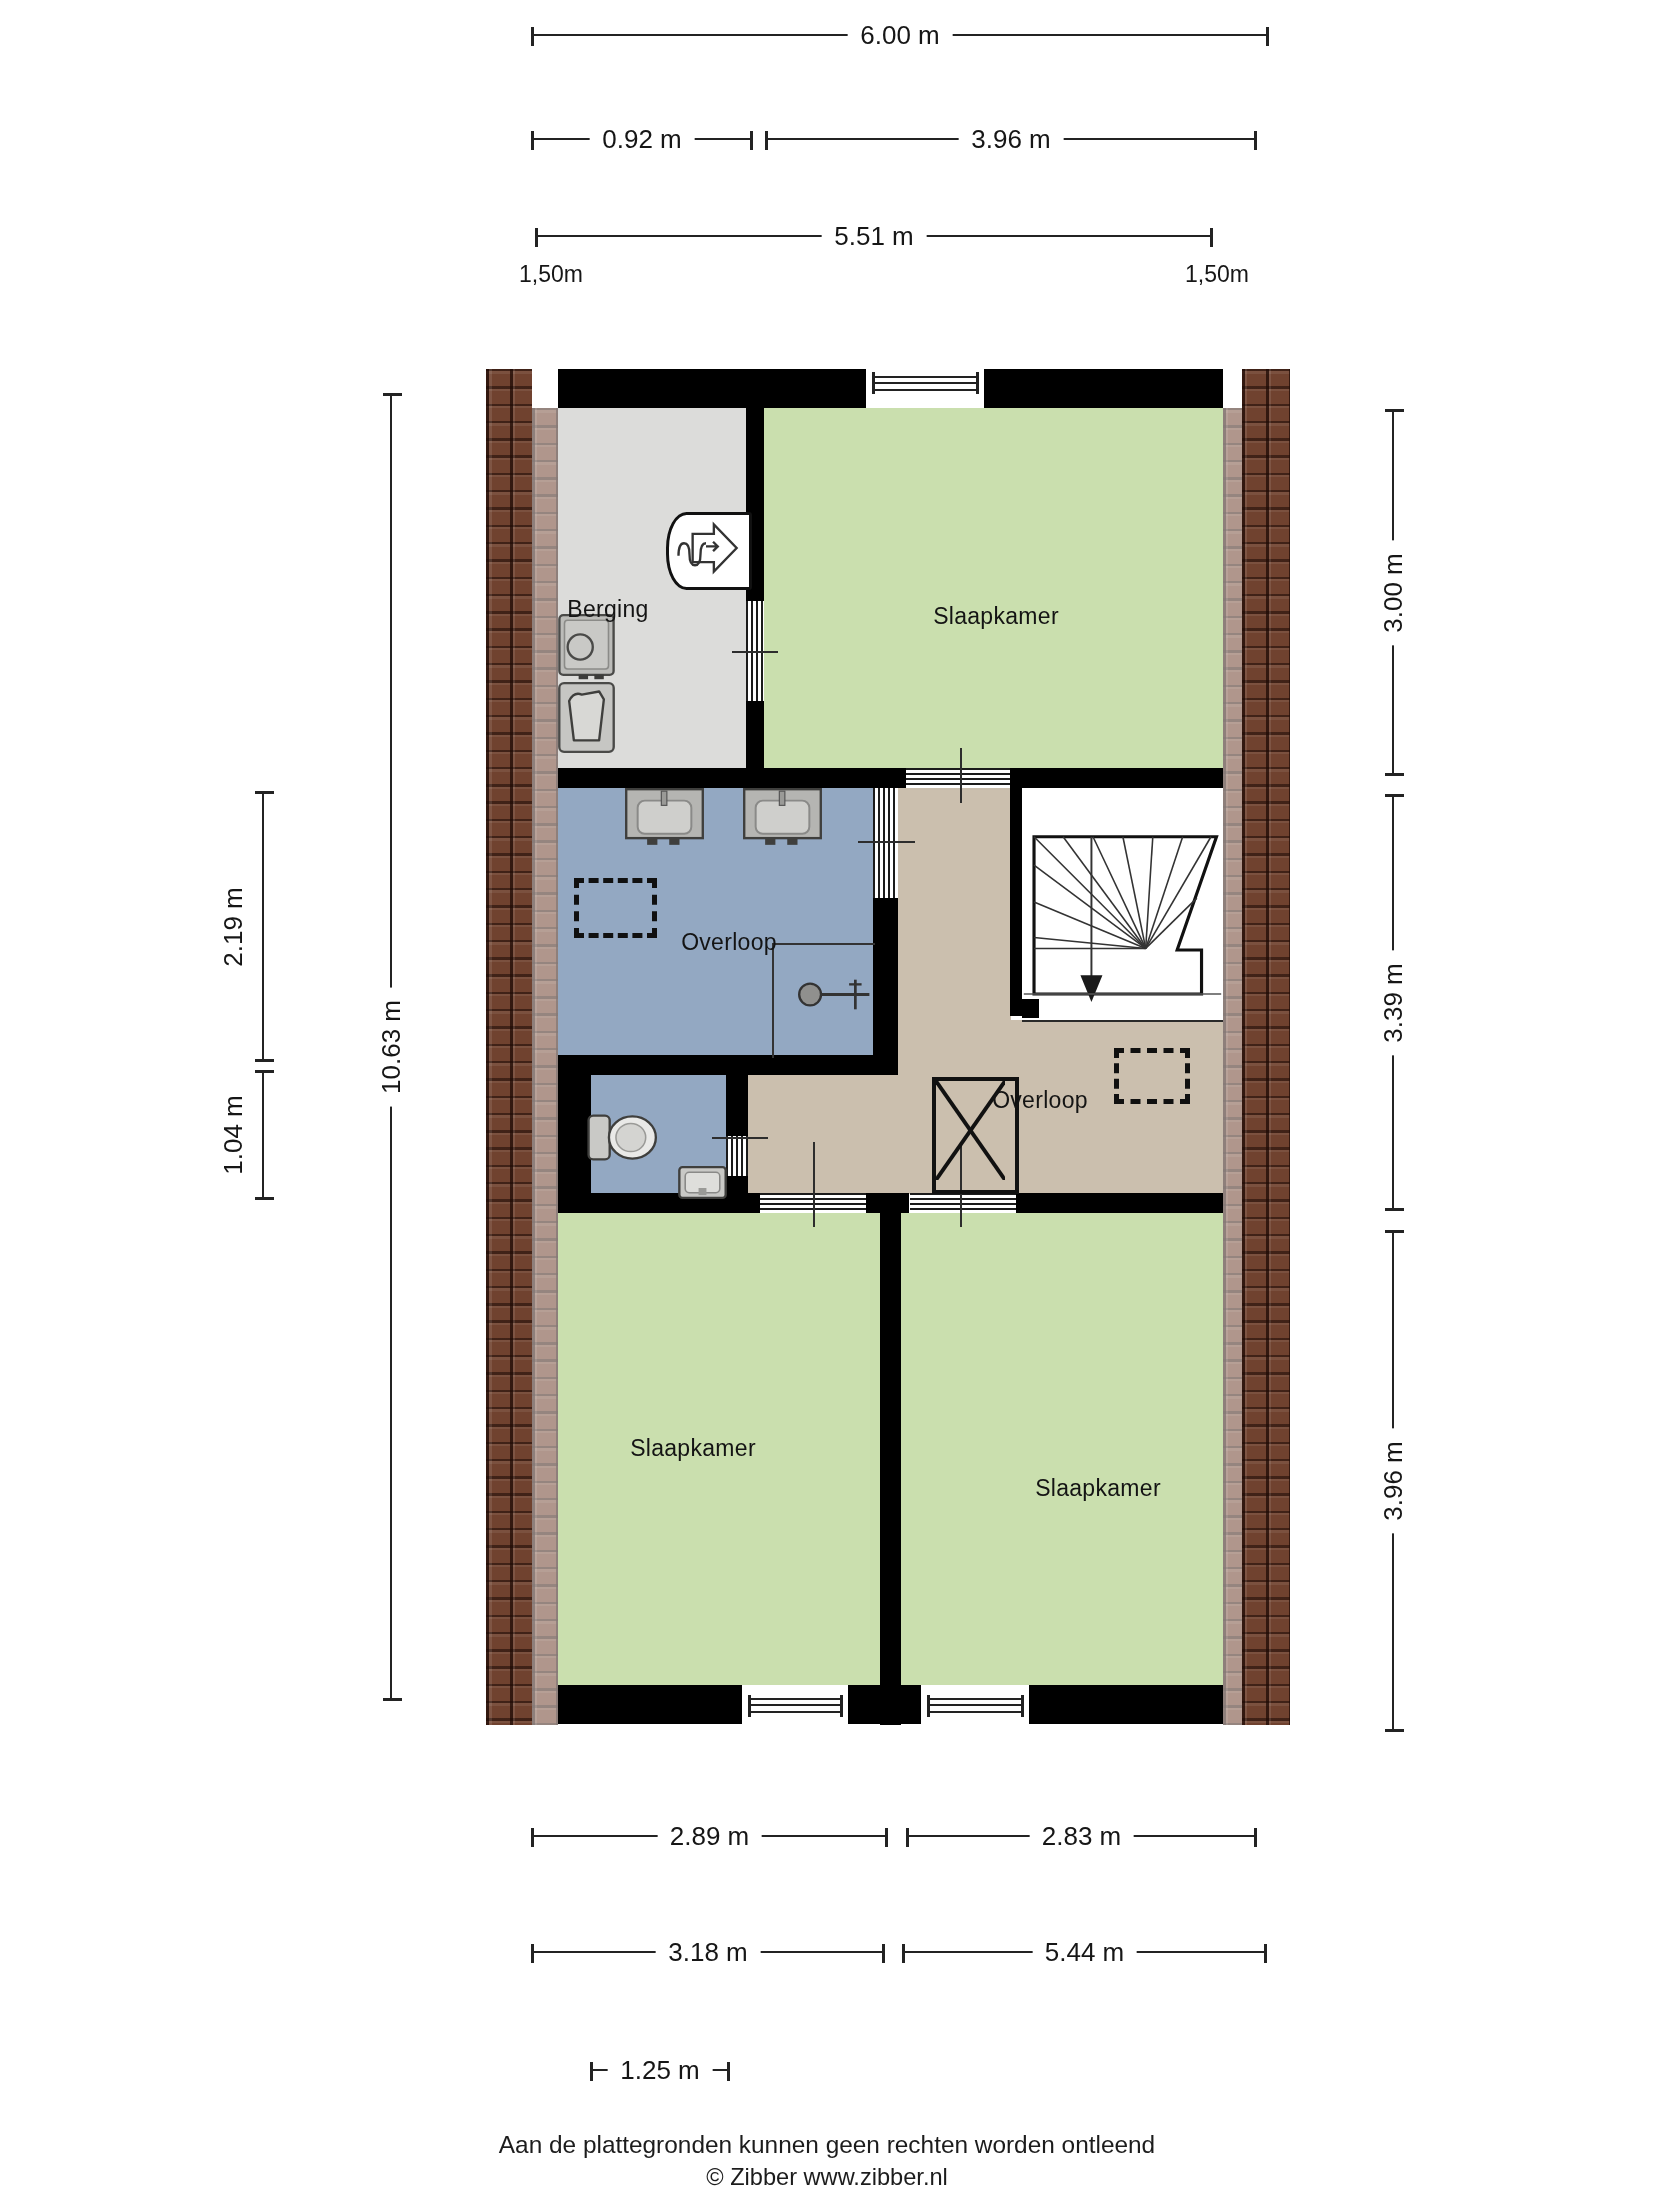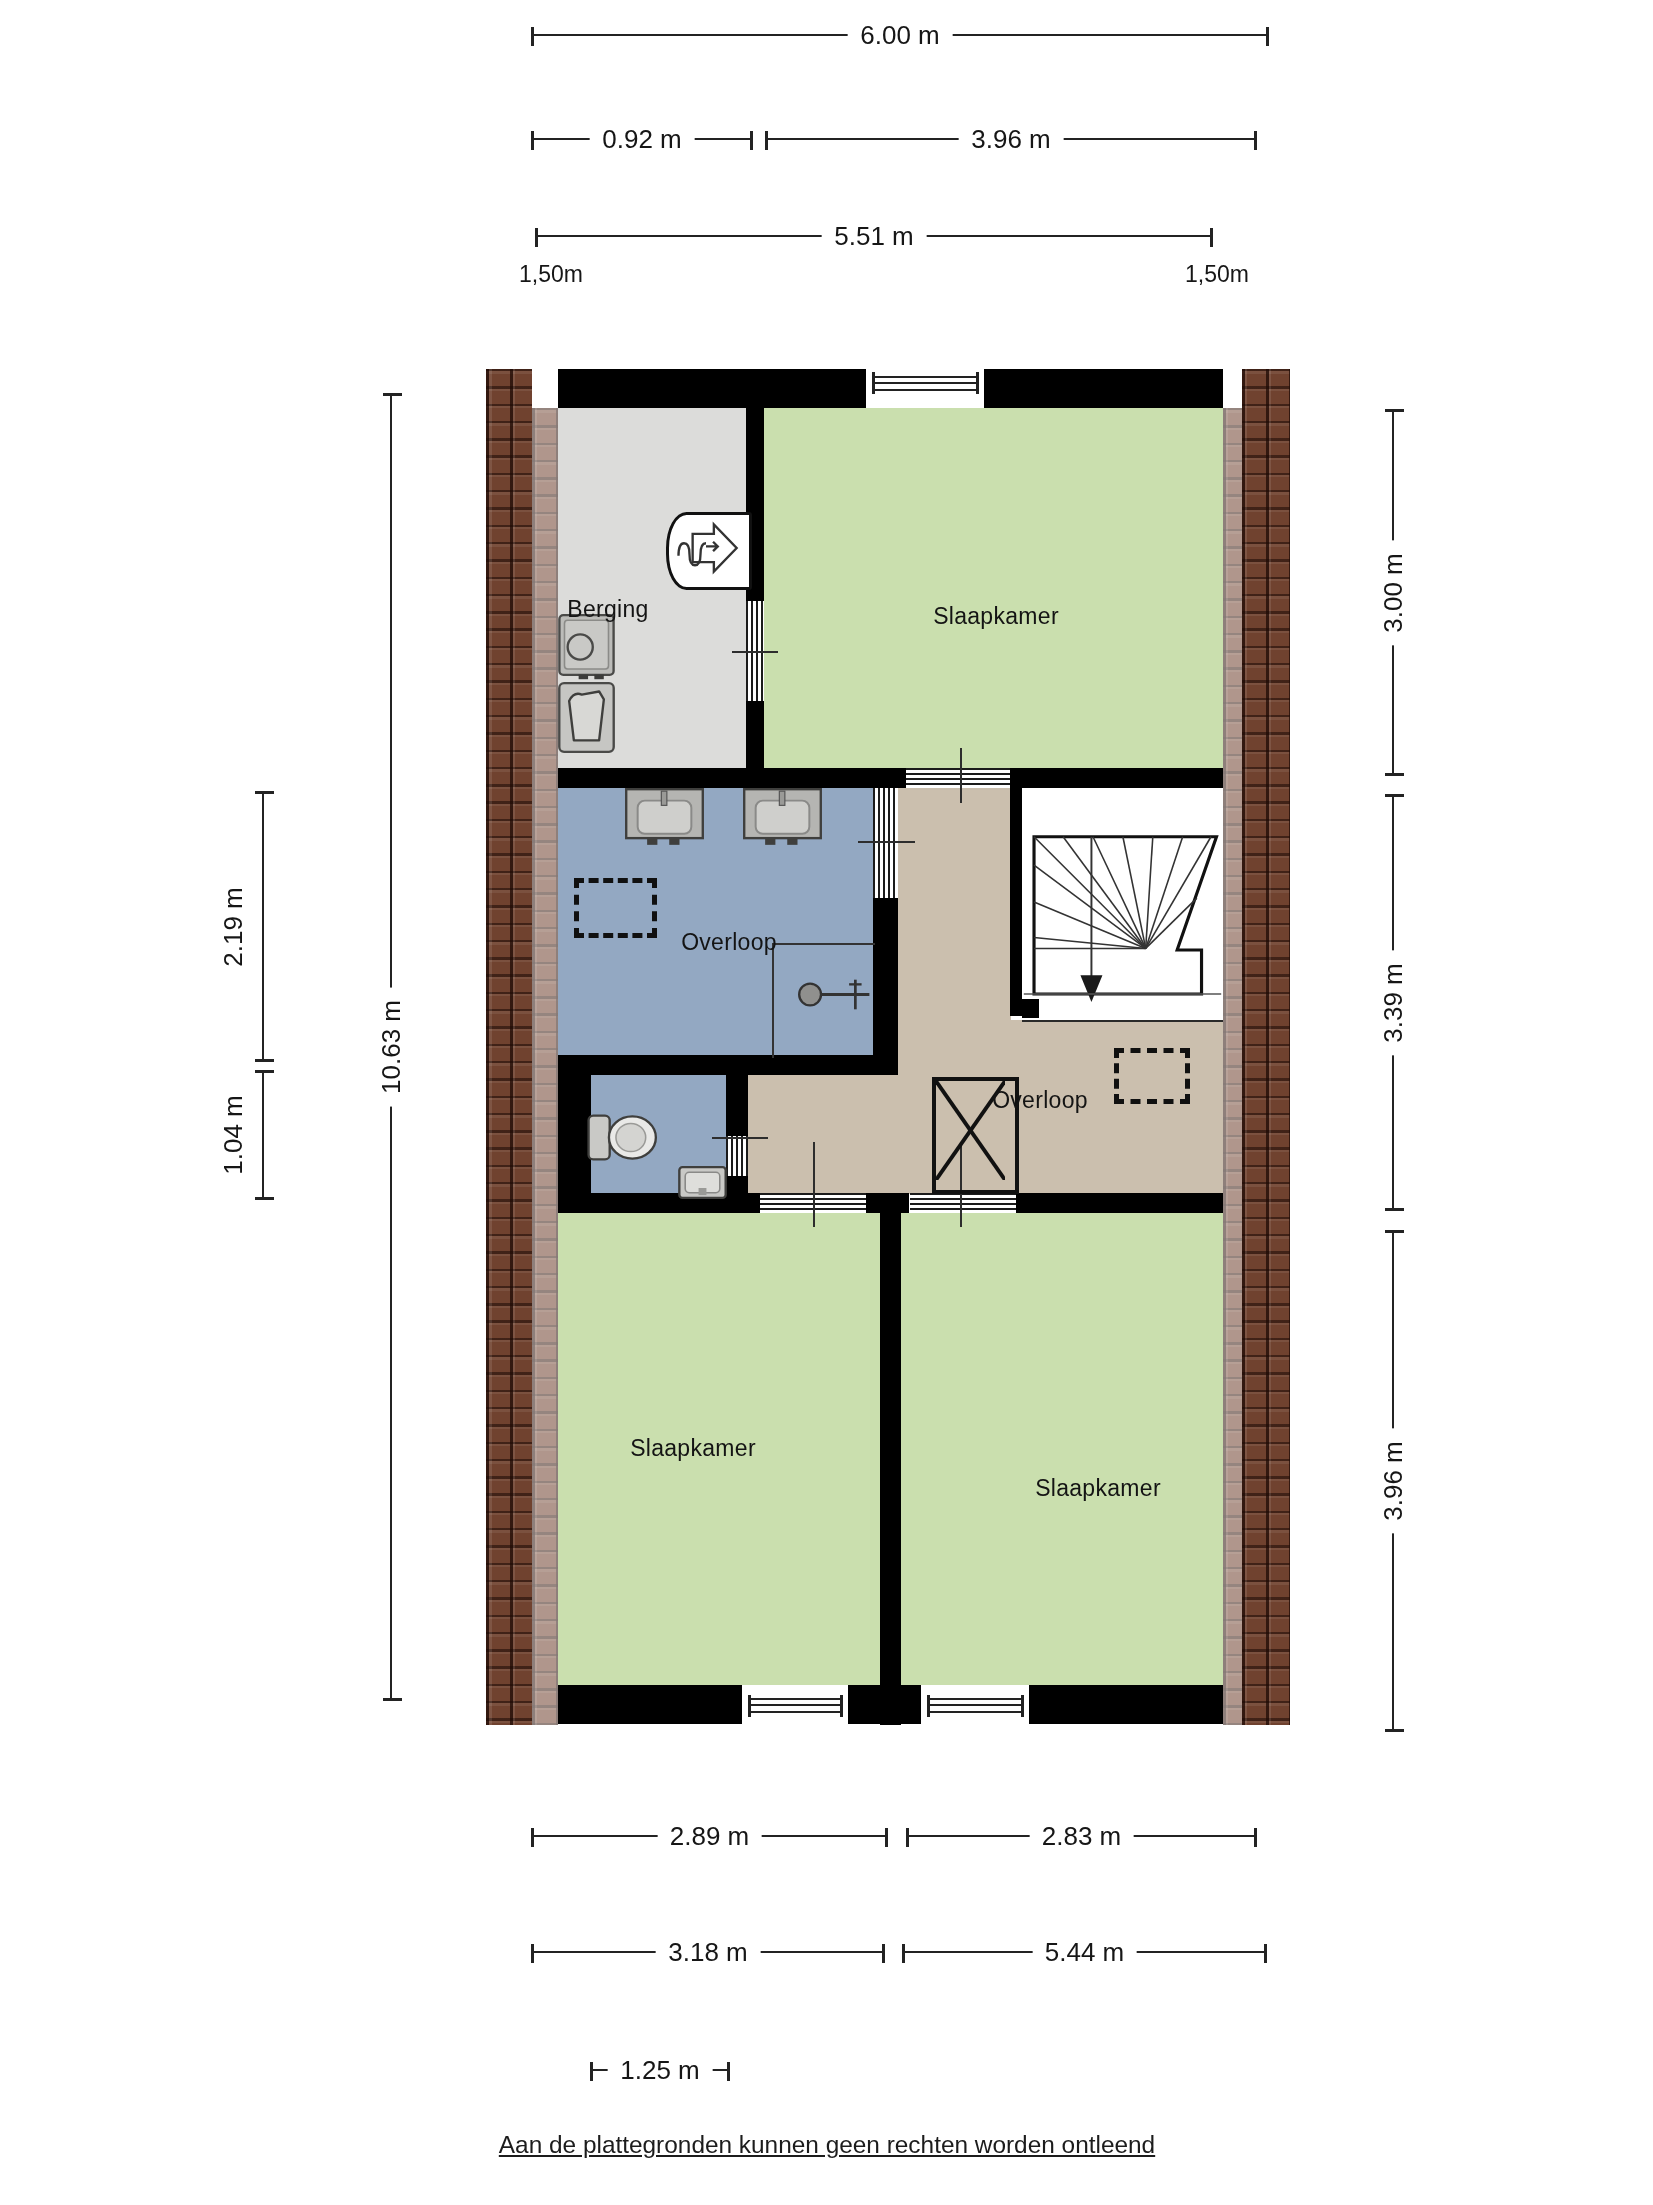--- a/index.html
+++ b/index.html
@@ -34,21 +34,21 @@
   .hdim>span{position:absolute;left:50%;top:-0.8px;transform:translate(-50%,-50%);background:#fff;
              padding:1.6px 12.6px;font-size:26px;white-space:nowrap;}
   .vdim{position:absolute;width:0;border-left:2.4px solid #232323;}
   .vdim::before,.vdim::after{content:"";position:absolute;left:-9.5px;width:19px;height:2.4px;background:#232323;}
   .vdim::before{top:-0.8px}.vdim::after{bottom:-0.8px}
   .vdim>span{position:absolute;top:50%;left:-0.8px;transform:translate(-50%,-50%) rotate(-90deg);background:#fff;
              padding:1.6px 12.6px;font-size:26px;white-space:nowrap;}
   .vdim.side>span{background:transparent;left:-31.5px;padding:0;}
   .knee{position:absolute;transform:translate(-50%,-50%);font-size:23px;white-space:nowrap;}
   .marker-dashed{position:absolute;border:5.5px dashed #101010;background:transparent;}
-  .footer{position:absolute;left:0;width:100%;text-align:center;color:#1c1c1c;text-decoration:underline;}
+  .footer{position:absolute;left:0;width:100%;text-align:center;color:#1c1c1c;}
 </style>
 </head>
 <body>
 
 <div id="canvas">
 
   <div class="brick" style="left:486px;top:369px;width:46px;height:1356px;"></div>
   <div class="brick lite" style="left:532px;top:408px;width:26px;height:1317px;"></div>
   <div class="brick" style="left:1242px;top:369px;width:48px;height:1356px;"></div>
   <div class="brick lite" style="left:1223px;top:408px;width:19px;height:1317px;"></div>
@@ -278,15 +278,16 @@
     <span>3.18 m</span>
     </div>
   <div class="hdim" style="left:903px;top:1951px;width:363px;">
     <span>5.44 m</span>
     </div>
   <div class="hdim" style="left:591px;top:2069px;width:138px;">
     <span>1.25 m</span>
     </div>
 
   <div class="footer" style="top:2131px;font-size:24.4px;">Aan de plattegronden kunnen geen rechten worden ontleend</div>
+  <div class="footer" style="top:2164px;font-size:23.6px;">© Zibber www.zibber.nl</div>
 
 </div>
 
 
 </body></html>

